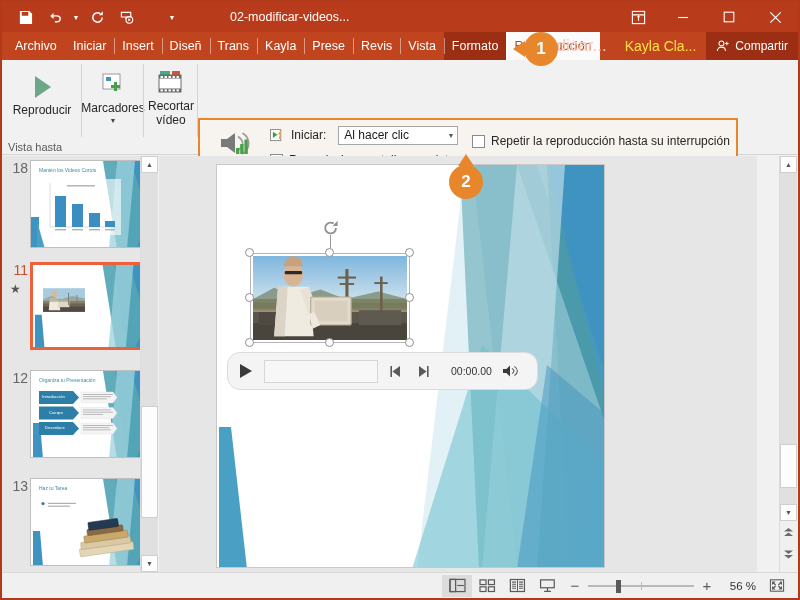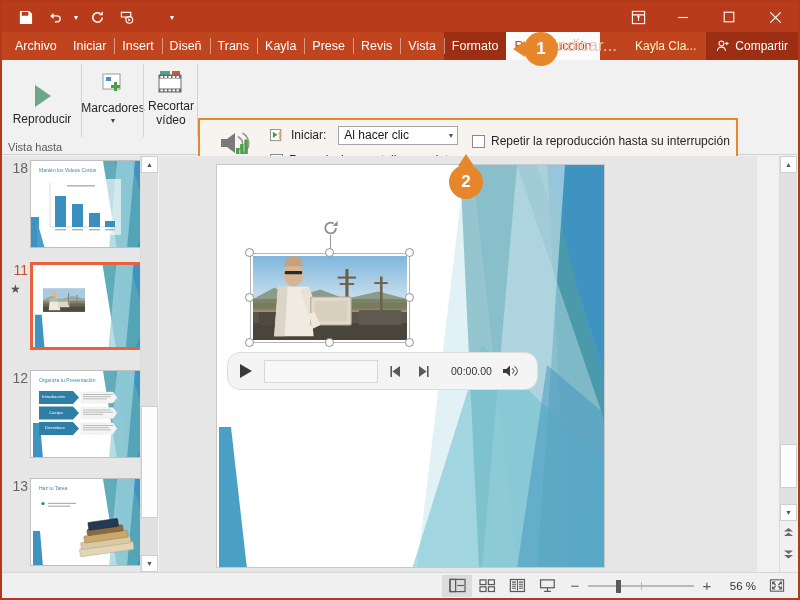--- a/index.html
+++ b/index.html
@@ -72,21 +72,21 @@
   .tab.active {
     background: #fbfbfb; color: #c0451f;
   }
   .tabrow-right {
     position: absolute; right: 0; top: 0; height: 28px; display: flex; align-items: center;
   }
   .tell-me {
     display: flex; align-items: center; gap: 4px;
     color: #f2c4b5; font-size: 17px; padding: 0 8px; cursor: pointer;
   }
-  .account-name { color: #fef9c3; font-size: 12px; padding: 0 10px; cursor: pointer; }
+  .account-name { color: #fde047; font-size: 14px; padding: 0 10px; cursor: pointer; }
   .share-btn {
     display: flex; align-items: center; gap: 5px; height: 28px; padding: 0 10px;
     background: #9c2e13; color: #fff; font-size: 12px; cursor: pointer;
   }
 
   
   .ribbon {
     position: absolute; top: 58px; left: 0; right: 0; height: 95px;
     background: #f1f1f1; border-bottom: 1px solid #d2d2d2;
   }
@@ -280,20 +280,21 @@
         <svg width="16" height="15" viewBox="0 0 16 16">
             <path fill="none" stroke="#fff" stroke-width="1.2" d="M2 2.5h10v5H2z"></path>
             <path fill="none" stroke="#fff" stroke-width="1.2" d="M7 7.5v2"></path>
             <circle cx="10.5" cy="10.5" r="3.6" fill="none" stroke="#fff" stroke-width="1.2"></circle>
             <path fill="#fff" d="M9.4 8.7l2.6 1.8-2.6 1.8z"></path>
           </svg>
       </div>
       <div class="qat-caret" style="margin-left:24px;">▼</div>
     </div>
 
+    <div class="doc-title">02-modificar-videos...</div>
 
 
     <div class="wincontrols">
       <div class="wc-btn ribbon-opt">
         <svg width="15" height="15" viewBox="0 0 16 16">
             <rect x="1.5" y="1.5" width="13" height="13" fill="none" stroke="#fff" stroke-width="1.2"></rect>
             <path fill="none" stroke="#fff" stroke-width="1.2" d="M1.5 5.2h13M8 11.5V6.2"></path>
             <path fill="#fff" d="M6.2 7.6L8 5.6l1.8 2z"></path>
           </svg>
       </div>
@@ -345,21 +346,21 @@
             <path stroke="#fff" stroke-width="1.2" d="M12.4 3.2v4M10.4 5.2h4"></path>
           </svg>
         <span>Compartir</span>
       </div>
     </div>
   </div>
 
   <div class="ribbon">
 
     <div class="rb-group" style="left:0; width:80px;">
-      <div class="rb-btn" style="padding-top:19px;">
+      <div class="rb-btn" style="padding-top:10px;">
         <div class="ico">
           <svg width="30" height="28" viewBox="0 0 30 28">
               <path fill="#6ea688" d="M8 3l16 11L8 25z"></path>
             </svg>
         </div>
         <div class="cap">Reproducir</div>
       </div>
       <div class="rb-label" style="text-align:left; padding-left:6px;">Vista hasta</div>
       <div class="sep"></div>
     </div>

